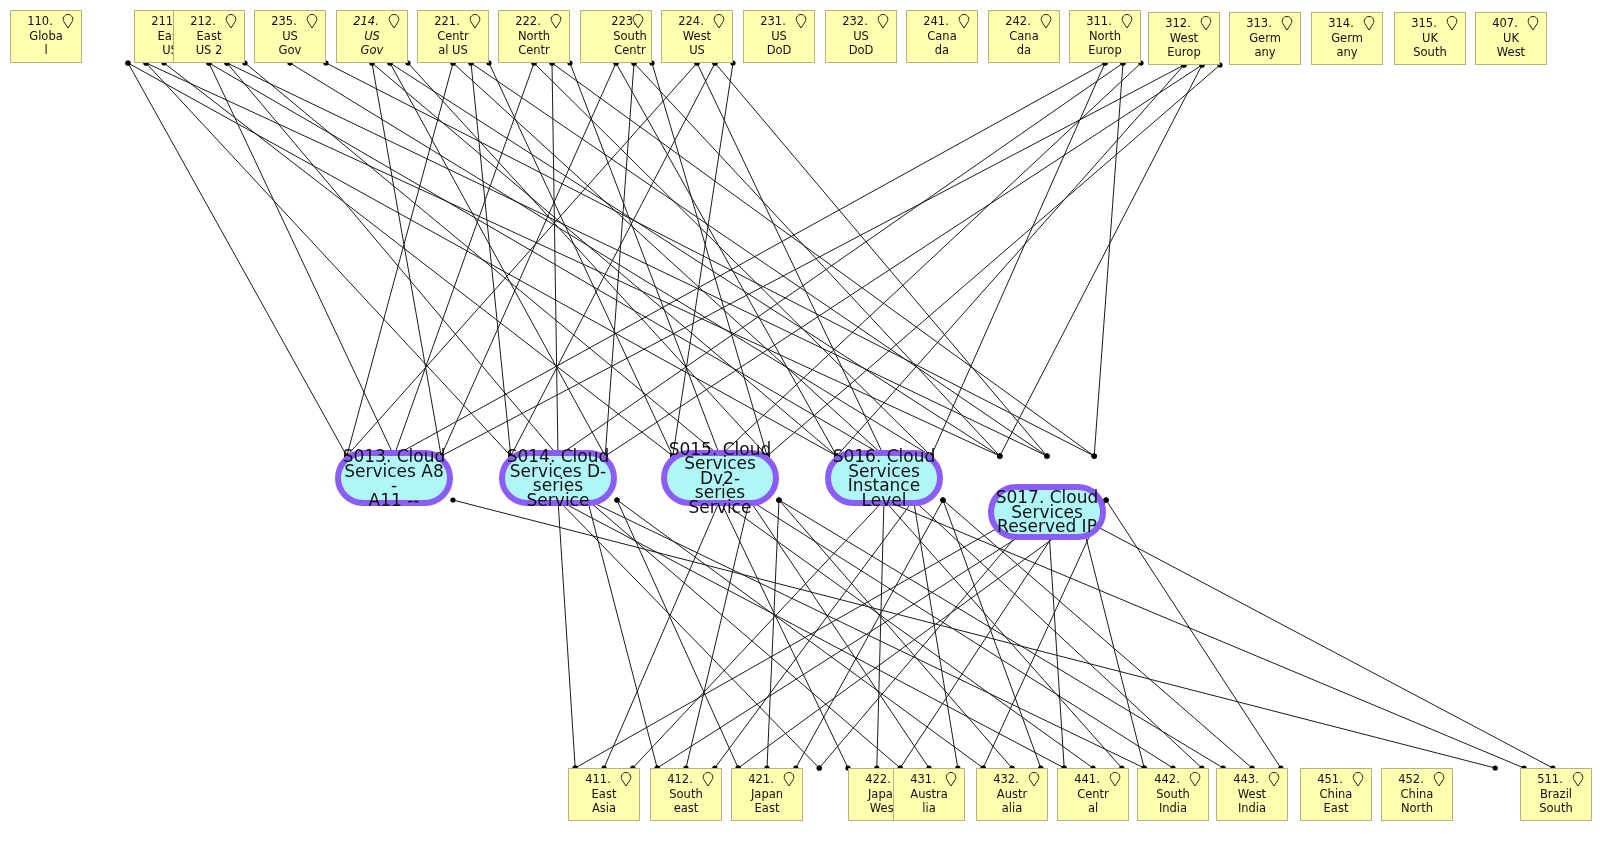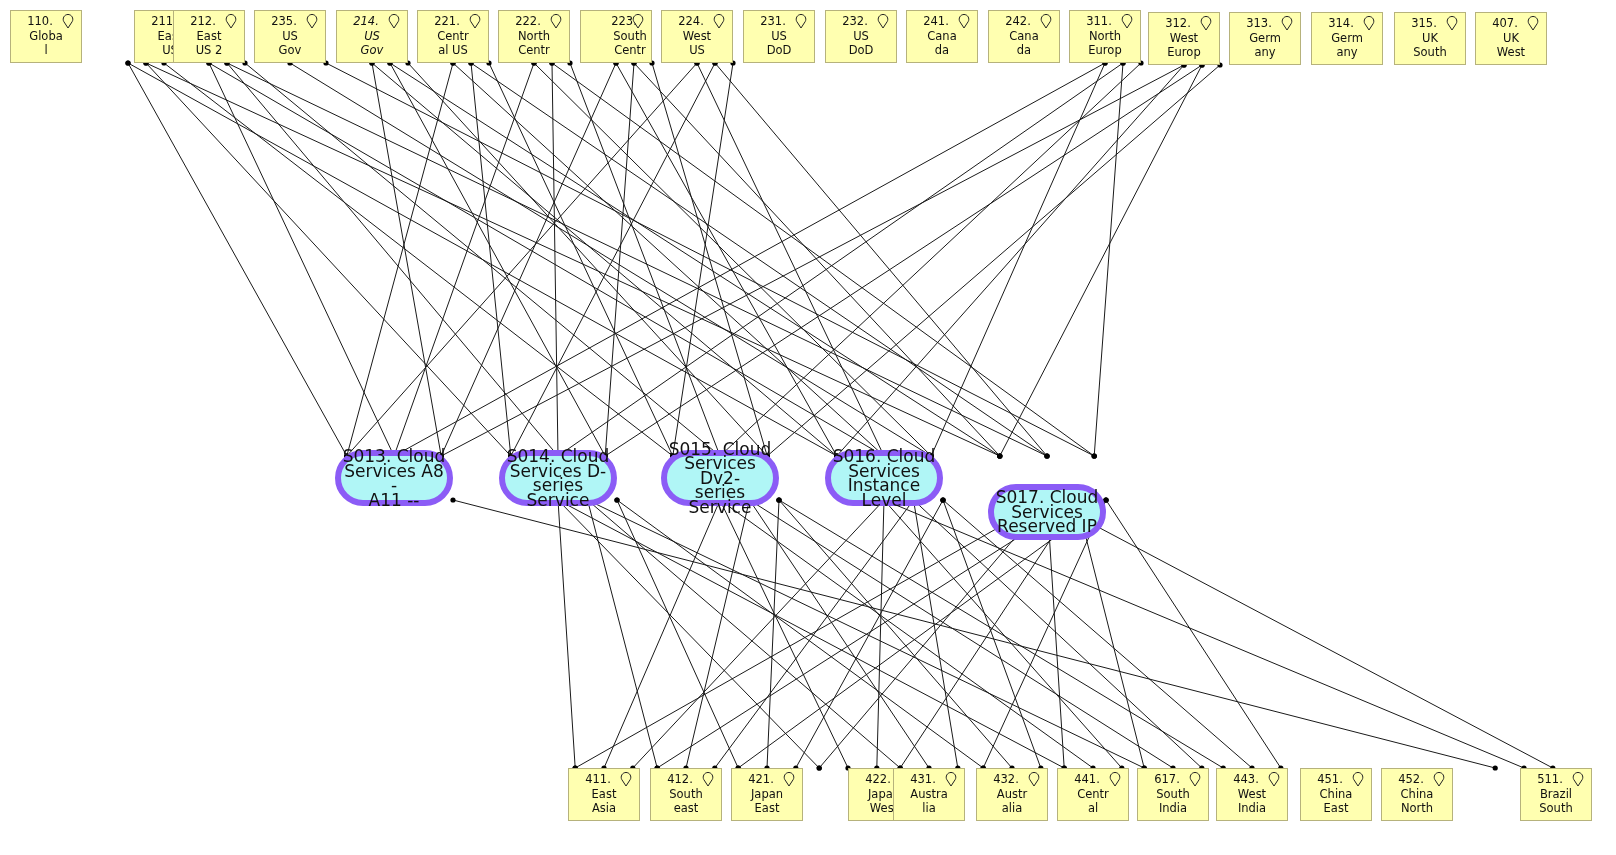--- a/index.html
+++ b/index.html
@@ -515,21 +515,21 @@
   </div>
       <div class="loc" style="left: 1057px; top: 768px;">
     <span class="code">441.</span>
     <span class="name">Centr
 al</span>
     <svg class="pin" viewBox="0 0 12 15">
       <path d="M6 14 L1.8 7.6 A4.8 4.8 0 1 1 10.2 7.6 Z" fill="none" stroke="#222" stroke-width="1"></path>
     </svg>
   </div>
       <div class="loc" style="left: 1137px; top: 768px;">
-    <span class="code">617.</span>
+    <span class="code">442.</span>
     <span class="name">South
 India</span>
     <svg class="pin" viewBox="0 0 12 15">
       <path d="M6 14 L1.8 7.6 A4.8 4.8 0 1 1 10.2 7.6 Z" fill="none" stroke="#222" stroke-width="1"></path>
     </svg>
   </div>
       <div class="loc" style="left: 1216px; top: 768px;">
     <span class="code">443.</span>
     <span class="name">West
 India</span>

